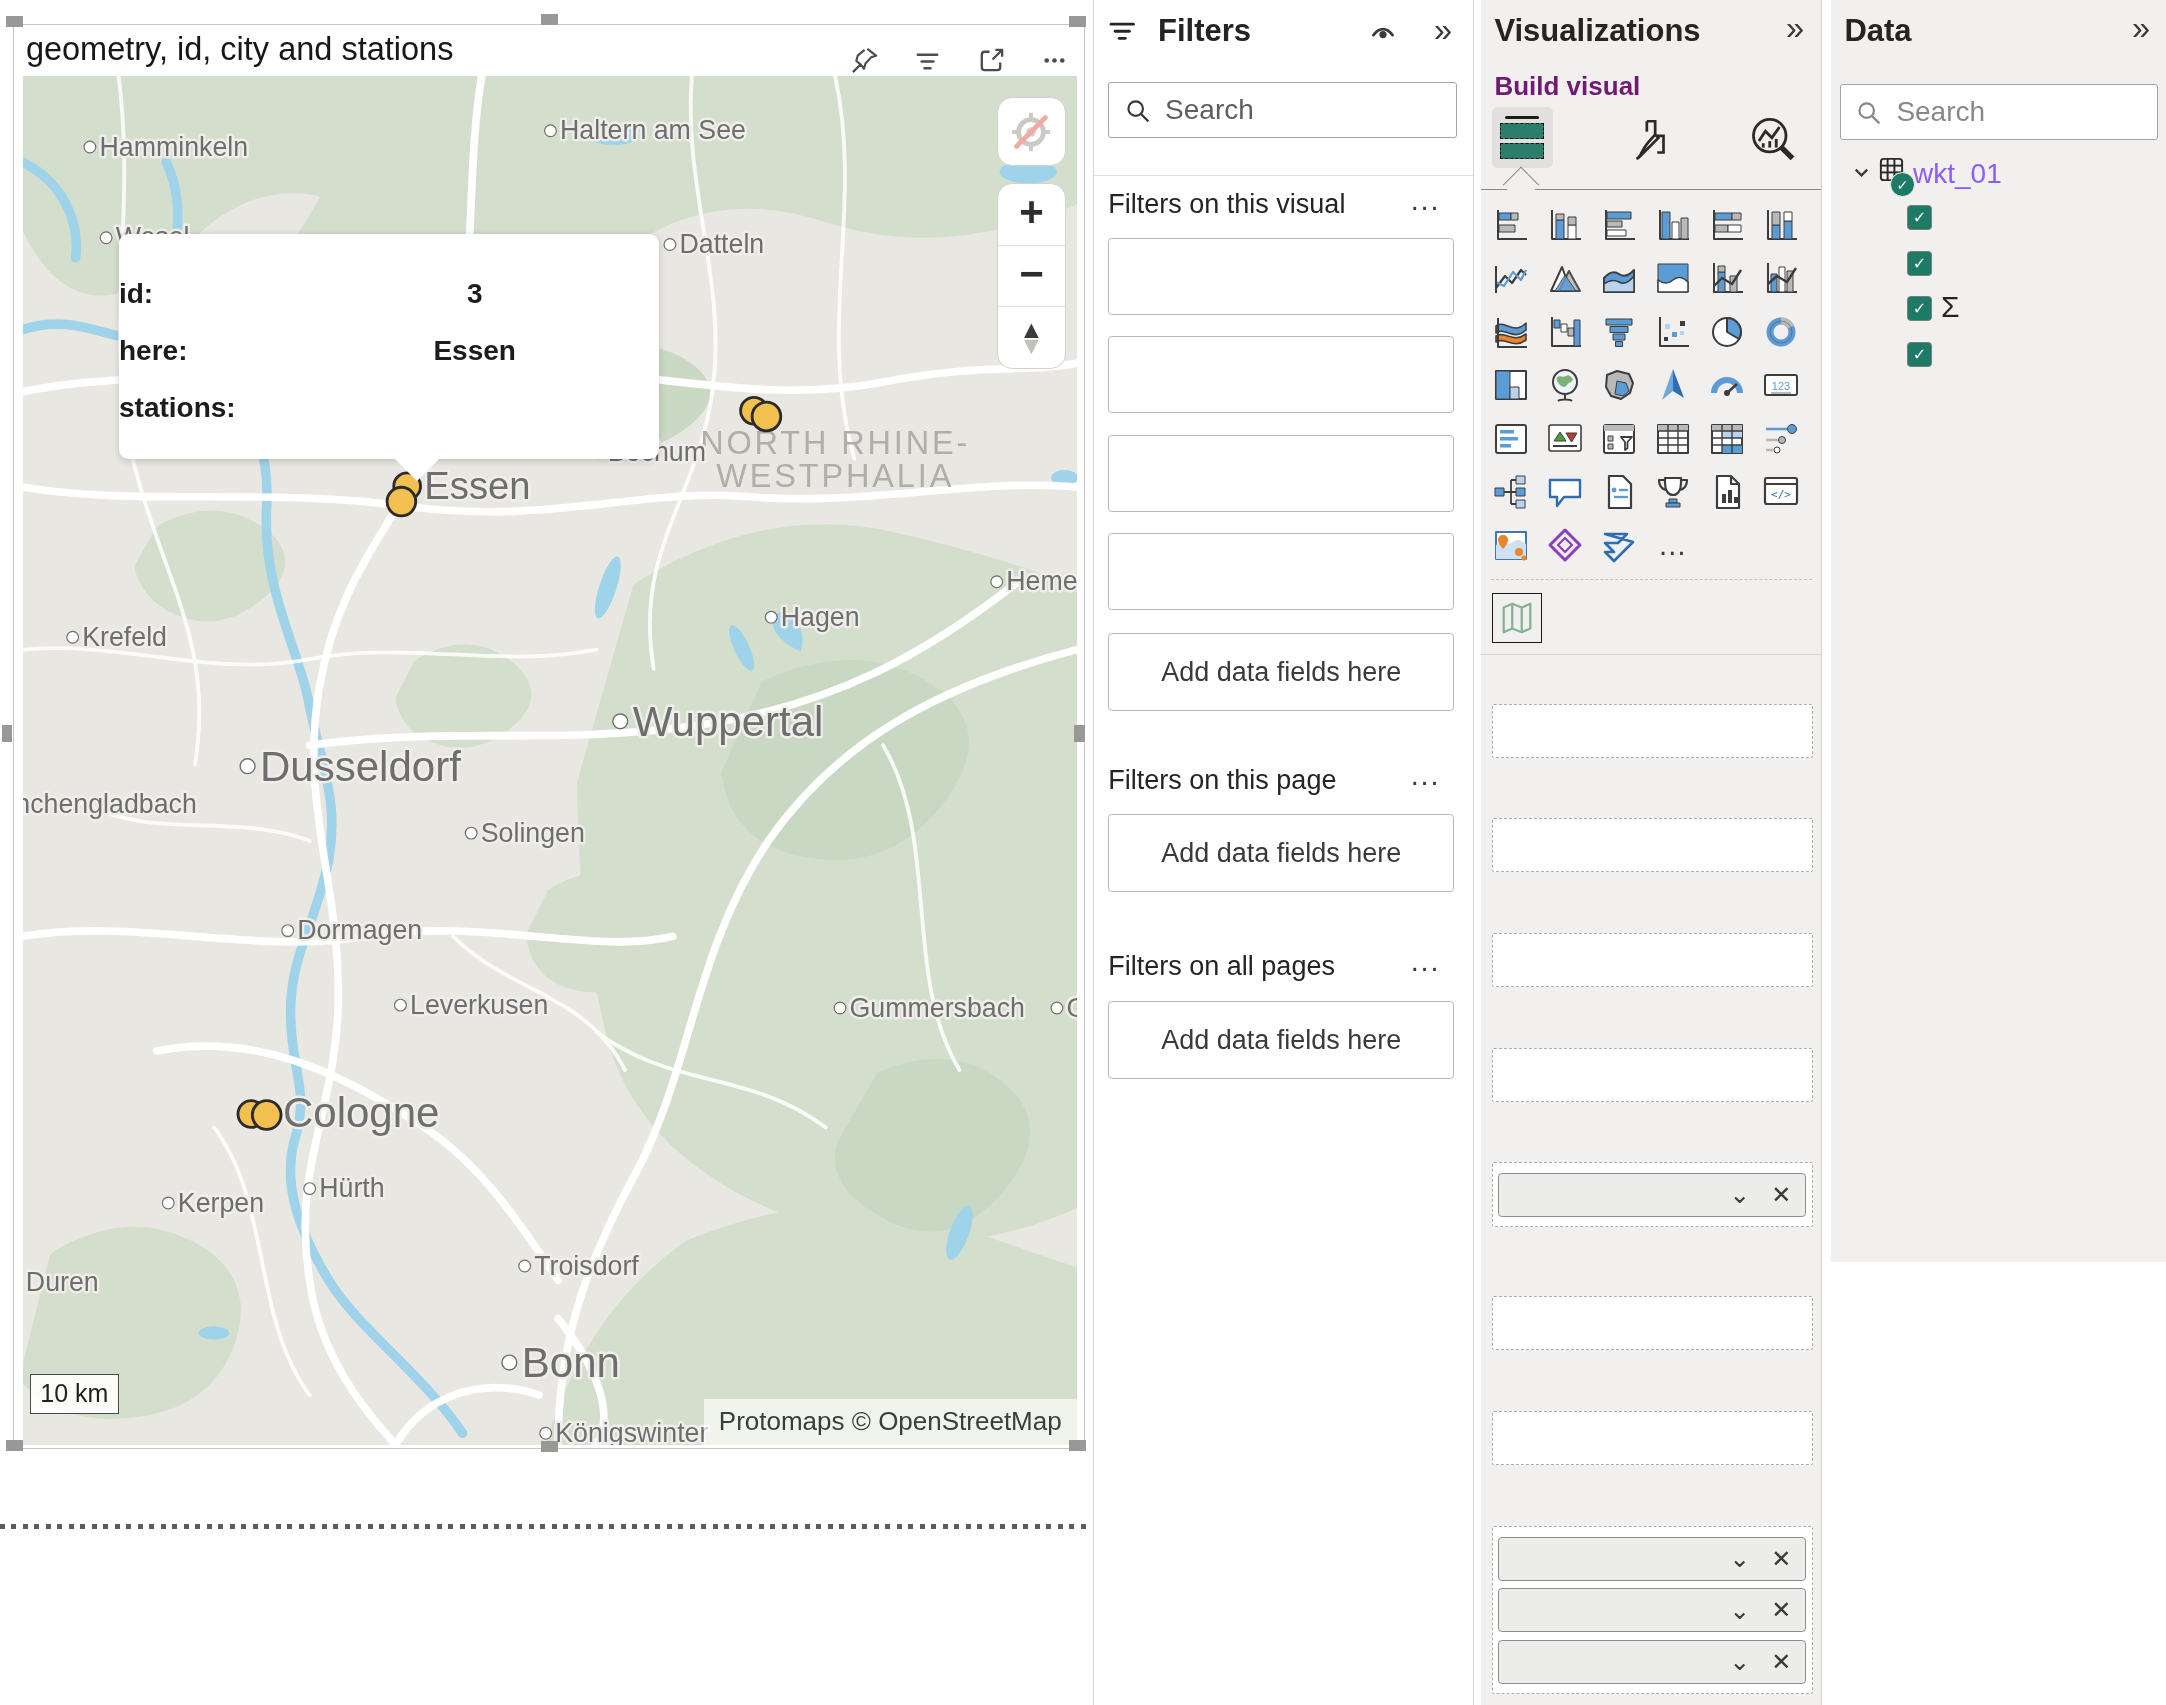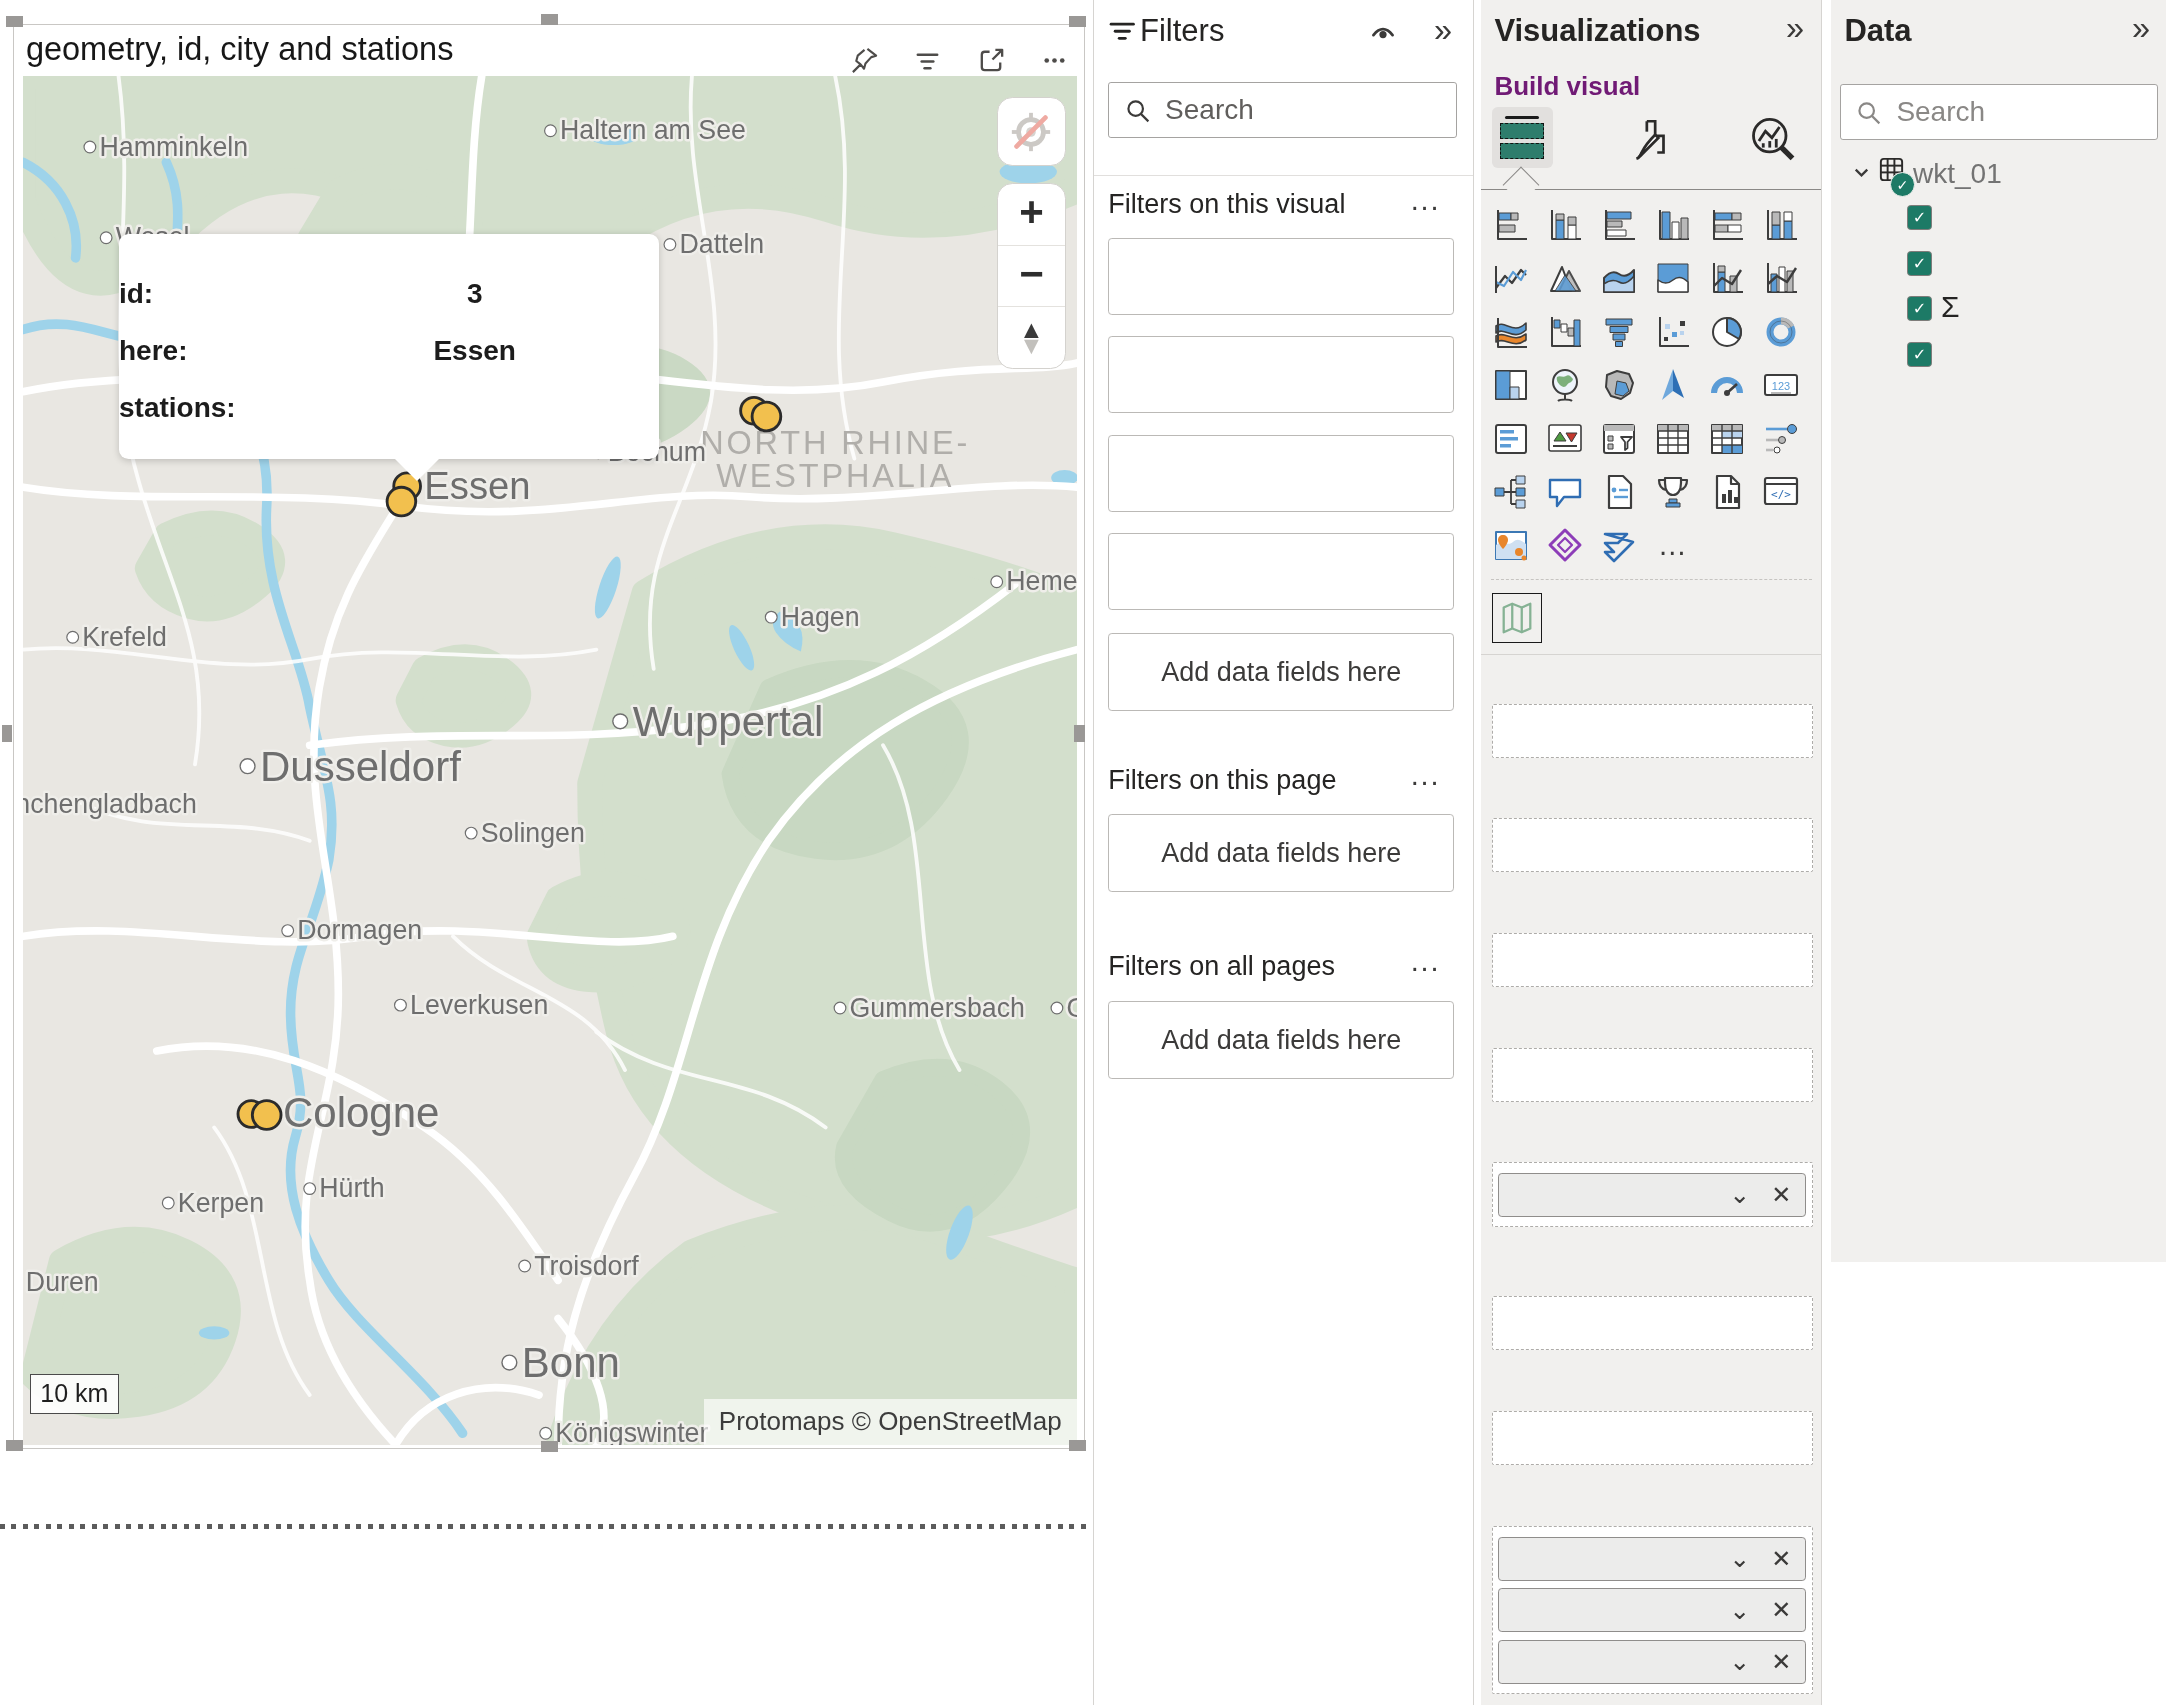--- a/index.html
+++ b/index.html
@@ -27,21 +27,21 @@
   .pitch .up{color:#3a3a3a;font-size:25px;}
   .pitch .down{color:#c2c0bc;font-size:25px;}
   .scale-box{position:absolute;left:6.7px;top:1298px;min-width:59px;padding:3.8px 9.6px 5.7px 9.6px;background:rgba(255,255,255,.9);border:1.9px solid #4a4a4a;font-size:25px;color:#1f1f1f;z-index:4;}
   .attribution{position:absolute;right:0;bottom:0;background:rgba(255,255,255,.65);padding:7.6px 15.3px;font-size:26px;color:#3c3c3c;z-index:4;}
   
   .handle{position:absolute;width:17px;height:10.5px;background:#9a9896;z-index:9;}
   .dotted-line{position:absolute;left:0;top:1524px;width:1089px;height:4.8px;background:repeating-linear-gradient(90deg,#5c5c5c 0 4.8px,transparent 4.8px 11.5px);}
   
   .filters-pane{position:absolute;left:1093px;top:0;width:379px;height:1705px;background:#fff;border-left:1px solid #d6d4d1;border-right:1px solid #d6d4d1;}
   .fp-header{position:absolute;left:0;top:13.4px;width:100%;display:flex;align-items:center;}
-  .fp-title{font-size:31px;font-weight:400;color:#252423;margin-left:2px;}
+  .fp-title{font-size:31px;font-weight:700;color:#252423;margin-left:20px;}
   .fp-eye{position:absolute;right:73px;top:3.8px;}
   .fp-collapse{position:absolute;right:21px;top:-1.9px;font-size:32.5px;color:#3b3a39;}
   .searchbox{position:absolute;left:14.3px;width:347px;height:54px;border:1px solid #a5a3a1;border-radius:2.9px;background:#fff;display:flex;align-items:center;}
   .searchbox .ph{font-size:28px;color:#605e5c;margin-left:13.4px;}
   .fp-divider{position:absolute;left:0;top:175px;width:100%;border-top:1px solid #e1dfdd;}
   .fp-section-label{position:absolute;left:14.3px;font-size:27px;color:#252423;}
   .fp-ellipsis{position:absolute;right:32.5px;font-size:29px;color:#3b3a39;letter-spacing:1.9px;}
   .filter-card{position:absolute;left:14.3px;width:344px;height:75px;border:1px solid #bbb9b6;border-radius:3.8px;background:#fff;}
   .fc-field{position:absolute;left:19px;top:9.6px;font-size:27px;color:#252423;}
   .fc-cond{position:absolute;left:19px;top:42px;font-size:26px;color:#454442;}
@@ -71,21 +71,21 @@
   .pill .pill-text{font-size:26px;color:#252423;margin-left:13.4px;flex:1;}
   .pill .pill-chev{font-size:25px;color:#3b3a39;margin-right:21px;}
   .pill .pill-x{font-size:24px;color:#3b3a39;margin-right:13.4px;}
   
   .data-pane{position:absolute;left:1831px;top:0;width:336px;height:1262px;background:#f1f0ee;}
   .dp-search{top:84px;left:8.6px;width:316px;}
   .tree-row{position:absolute;left:0;top:153px;width:100%;height:42px;}
   .tree-chev{position:absolute;left:19px;top:7.6px;}
   .table-icon{position:absolute;left:46px;top:1.9px;}
   .table-badge{position:absolute;left:59px;top:19px;width:23px;height:23px;border-radius:50%;background:#1d7a66;color:#fff;font-size:14.3px;display:flex;align-items:center;justify-content:center;border:1.9px solid #f1f0ee;}
-  .tree-name{position:absolute;left:82px;top:4.8px;font-size:28px;color:#737373;}
+  .tree-name{position:absolute;left:82px;top:4.8px;font-size:28px;color:#8b5cf6;}
   .field-row{position:absolute;left:0;width:100%;height:42px;}
   .checkbox{position:absolute;left:76px;top:1.9px;width:23px;height:23px;border-radius:3.8px;background:#1d7a66;border:1px solid #7e7c7a;color:#fff;font-size:16.3px;display:flex;align-items:center;justify-content:center;}
   .sigma{position:absolute;left:110px;top:-3.8px;font-size:30px;color:#252423;}
   .field-label{position:absolute;left:150px;top:0;font-size:27px;color:#252423;}
 </style>
 </head>
 <body>
 
 <div class="page">
 

